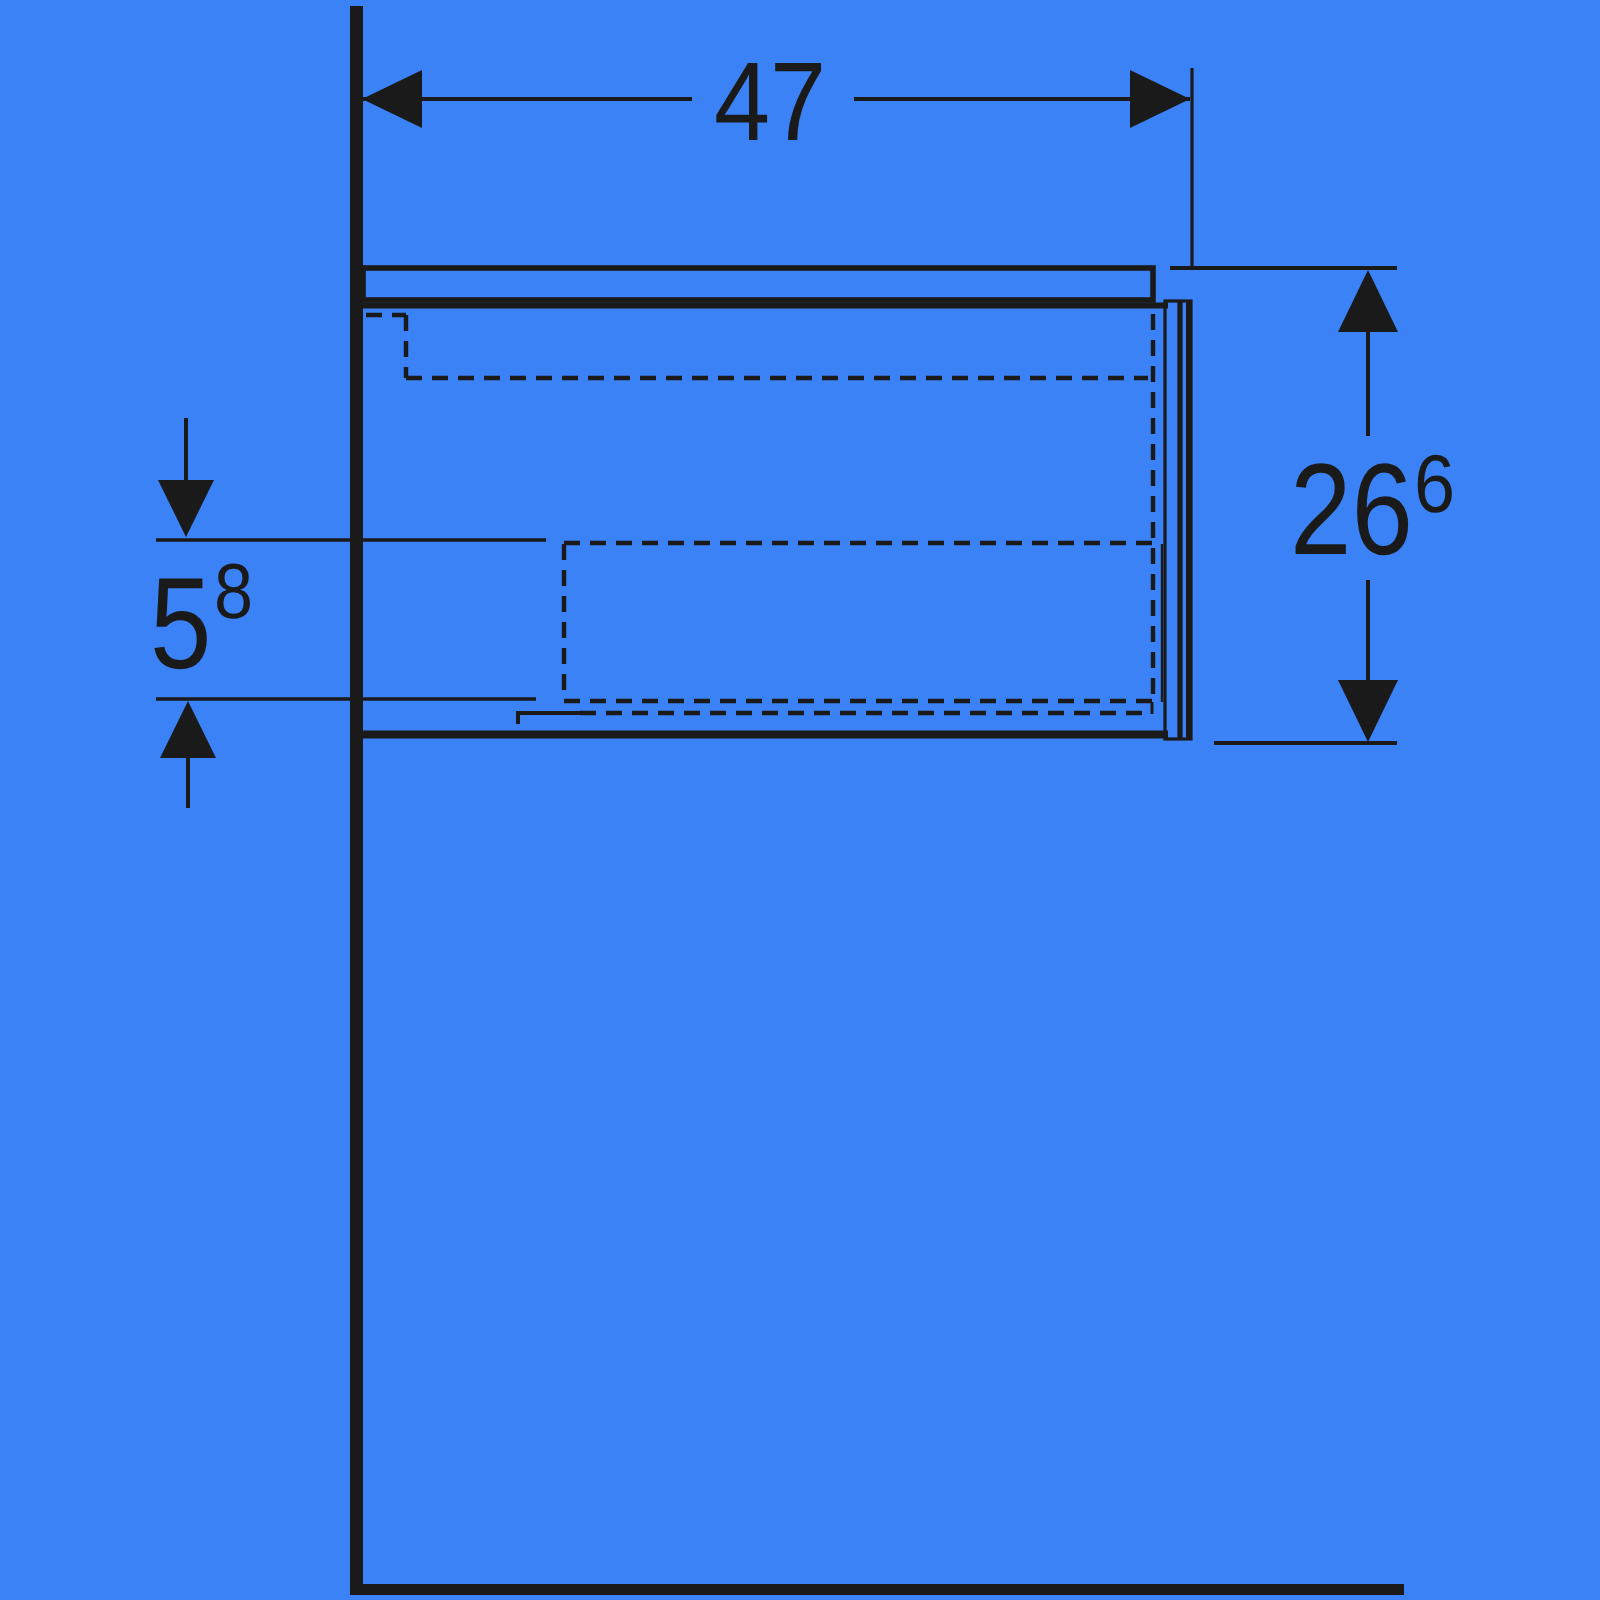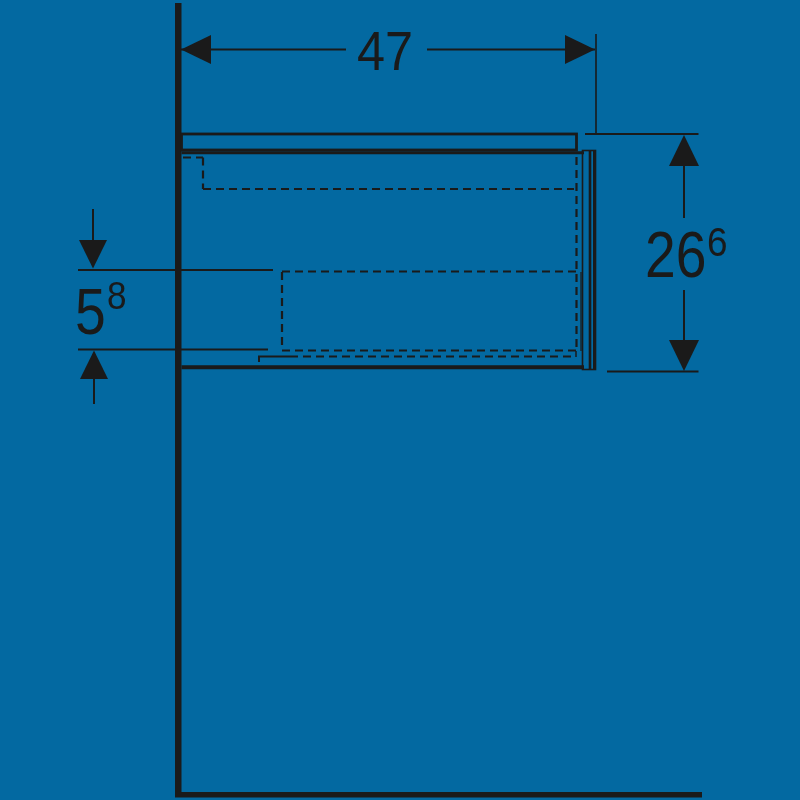--- a/index.html
+++ b/index.html
@@ -4,21 +4,21 @@
 <style>
   html, body {
     margin: 0;
     padding: 0;
     background: #ffffff;
   }
   .canvas {
     position: relative;
     width: 800px;
     height: 800px;
-    background: #0369a1;
+    background: #3b82f6;
     overflow: hidden;
   }
   svg { display: block; }
   .ln   { stroke: #1a1a1a; fill: none; }
   .fillk{ fill: #1a1a1a; stroke: none; }
   .dash { stroke: #1a1a1a; fill: none; stroke-width: 2.2; stroke-dasharray: 8 5; }
   .num  {
     font-family: "Liberation Sans", "DejaVu Sans", sans-serif;
     fill: #1a1a1a;
   }

